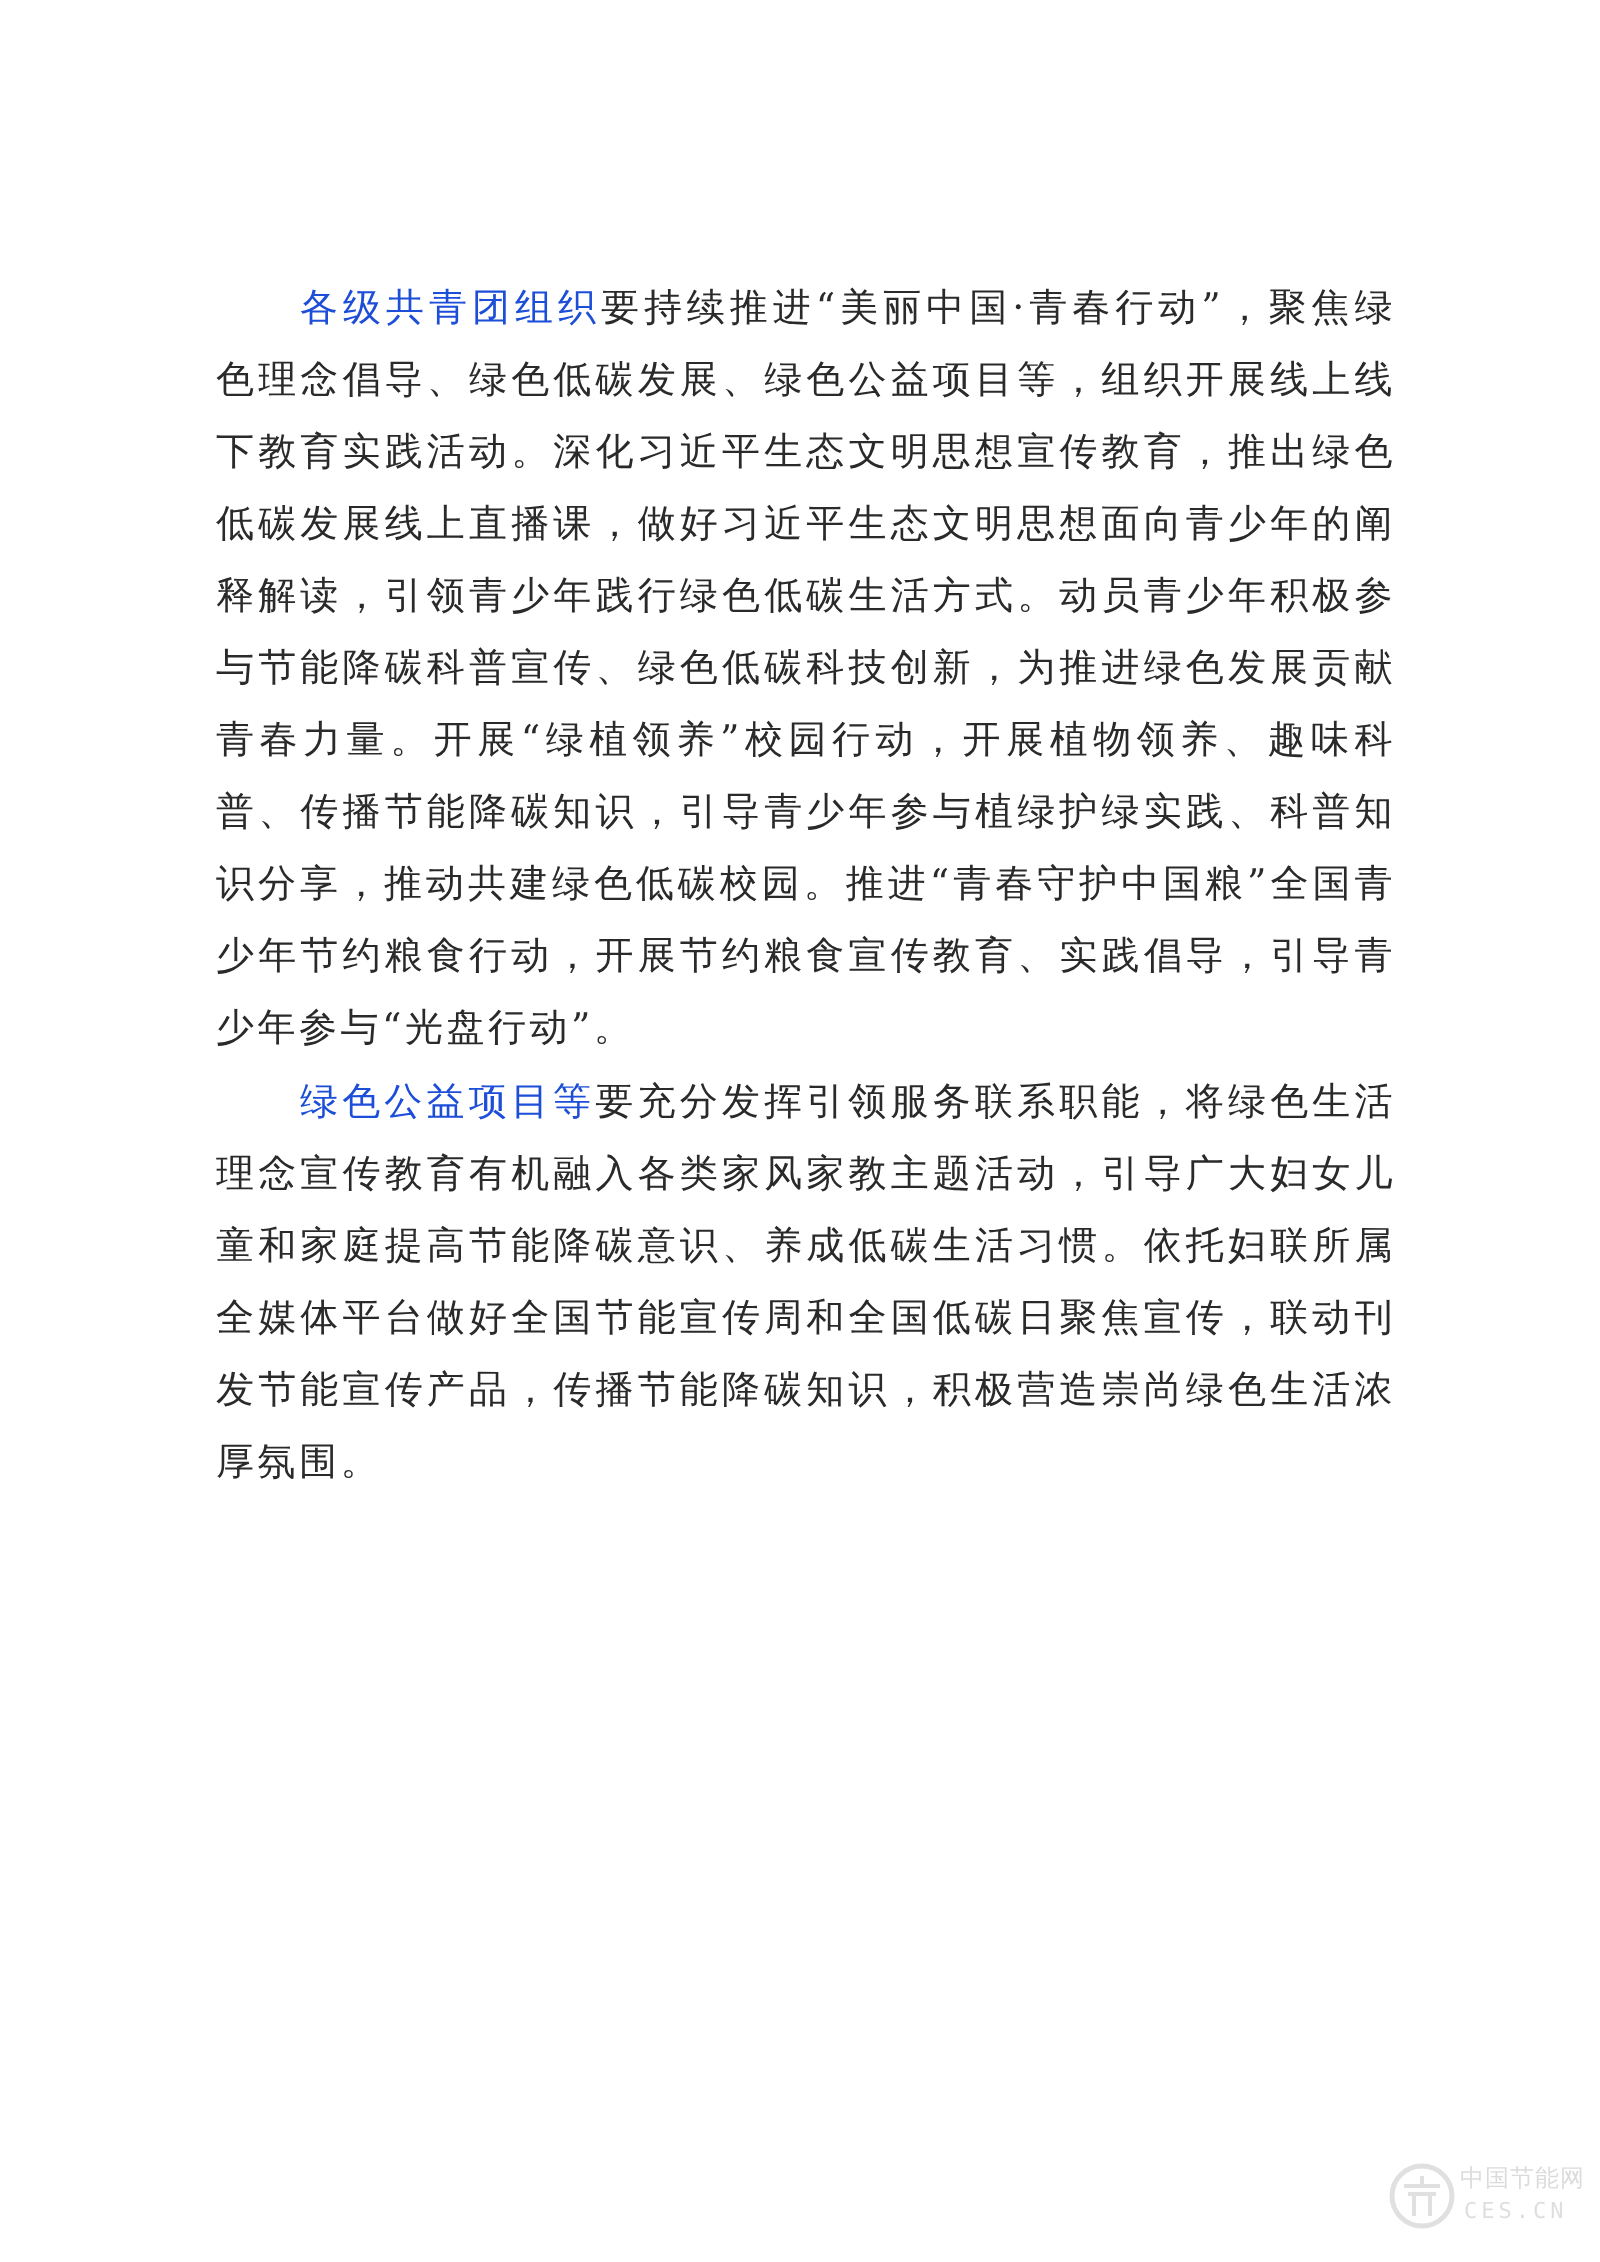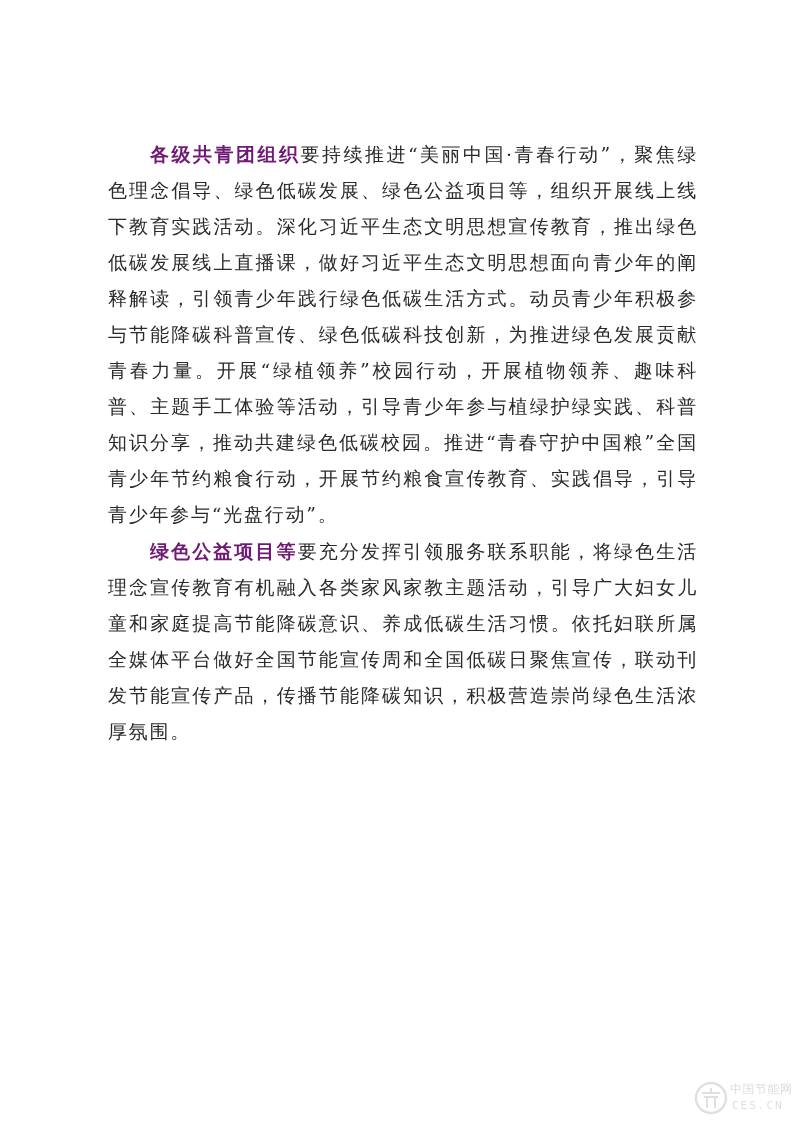--- a/index.html
+++ b/index.html
@@ -24,22 +24,22 @@
     .para {
       margin: 0;
       font-size: 19px;
       line-height: 36.05px;
       letter-spacing: 1.75px;
       text-indent: 42px;
       text-align: justify;
       word-break: break-all;
     }
     .para .lead {
-      font-weight: bold;
-      color: #701a75;
+      font-weight: normal;
+      color: #1d4ed8;
     }
     .watermark {
       position: absolute;
       left: 690px;
       top: 1075px;
       width: 105px;
       height: 50px;
       opacity: 0.55;
     }
     .wm-logo {
@@ -67,21 +67,21 @@
       font-size: 11px;
       color: #c4c4c4;
       letter-spacing: 2px;
       white-space: nowrap;
     }
   </style>
 </head>
 <body>
 
 <div class="page">
-  <p class="para"><span class="lead">各级共青团组织</span><span>要持续推进“美丽中国·青春行动”，聚焦绿色理念倡导、绿色低碳发展、绿色公益项目等，组织开展线上线下教育实践活动。深化习近平生态文明思想宣传教育，推出绿色低碳发展线上直播课，做好习近平生态文明思想面向青少年的阐释解读，引领青少年践行绿色低碳生活方式。动员青少年积极参与节能降碳科普宣传、绿色低碳科技创新，为推进绿色发展贡献青春力量。开展“绿植领养”校园行动，开展植物领养、趣味科普、主题手工体验等活动，引导青少年参与植绿护绿实践、科普知识分享，推动共建绿色低碳校园。推进“青春守护中国粮”全国青少年节约粮食行动，开展节约粮食宣传教育、实践倡导，引导青少年参与“光盘行动”。</span></p>
+  <p class="para"><span class="lead">各级共青团组织</span><span>要持续推进“美丽中国·青春行动”，聚焦绿色理念倡导、绿色低碳发展、绿色公益项目等，组织开展线上线下教育实践活动。深化习近平生态文明思想宣传教育，推出绿色低碳发展线上直播课，做好习近平生态文明思想面向青少年的阐释解读，引领青少年践行绿色低碳生活方式。动员青少年积极参与节能降碳科普宣传、绿色低碳科技创新，为推进绿色发展贡献青春力量。开展“绿植领养”校园行动，开展植物领养、趣味科普、传播节能降碳知识，引导青少年参与植绿护绿实践、科普知识分享，推动共建绿色低碳校园。推进“青春守护中国粮”全国青少年节约粮食行动，开展节约粮食宣传教育、实践倡导，引导青少年参与“光盘行动”。</span></p>
   <p class="para"><span class="lead">绿色公益项目等</span><span>要充分发挥引领服务联系职能，将绿色生活理念宣传教育有机融入各类家风家教主题活动，引导广大妇女儿童和家庭提高节能降碳意识、养成低碳生活习惯。依托妇联所属全媒体平台做好全国节能宣传周和全国低碳日聚焦宣传，联动刊发节能宣传产品，传播节能降碳知识，积极营造崇尚绿色生活浓厚氛围。</span></p>
 </div>
 
 <div class="watermark">
   <svg class="wm-logo" viewBox="0 0 34 34">
     <circle cx="17" cy="17" r="15" fill="none" stroke="#c8c8c8" stroke-width="2.5"></circle>
     <path d="M8 12 H26" stroke="#c8c8c8" stroke-width="2" fill="none"></path>
     <path d="M10 16 H24" stroke="#c8c8c8" stroke-width="2" fill="none"></path>
     <path d="M13 16 V27" stroke="#c8c8c8" stroke-width="2" fill="none"></path>
     <path d="M21 16 V27" stroke="#c8c8c8" stroke-width="2" fill="none"></path>

